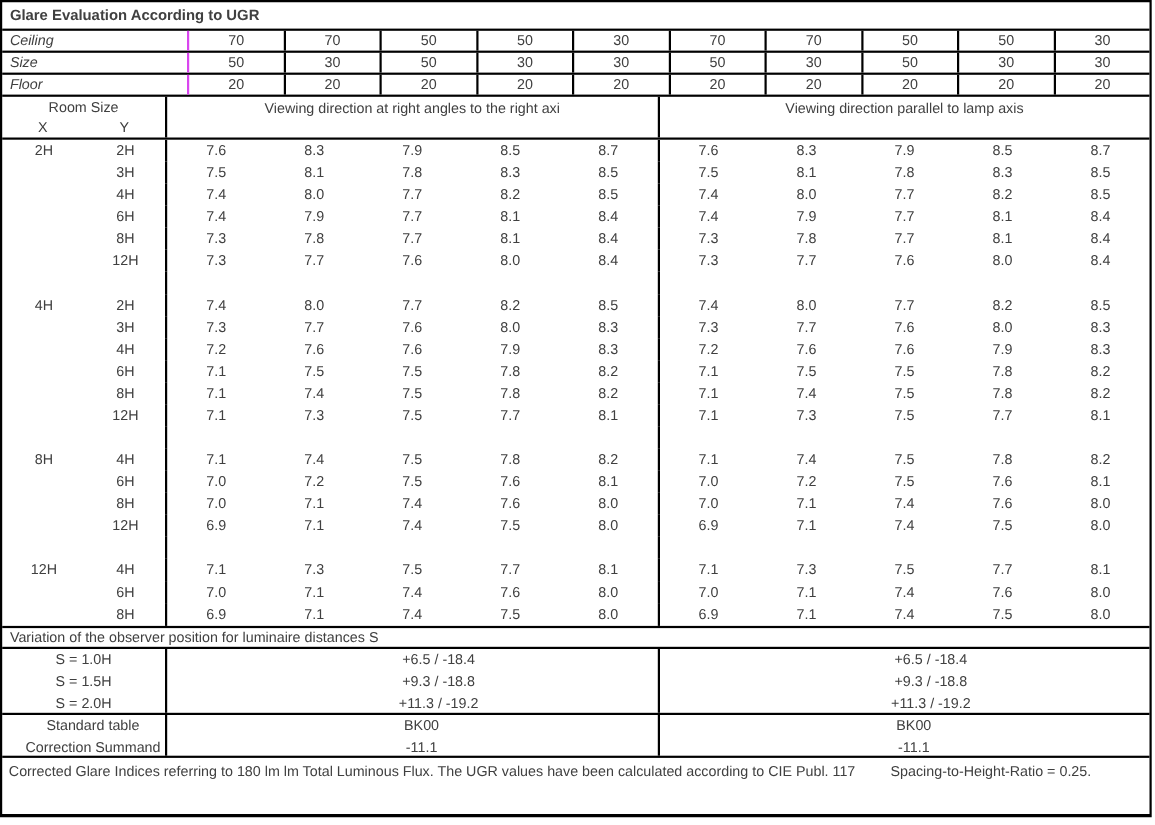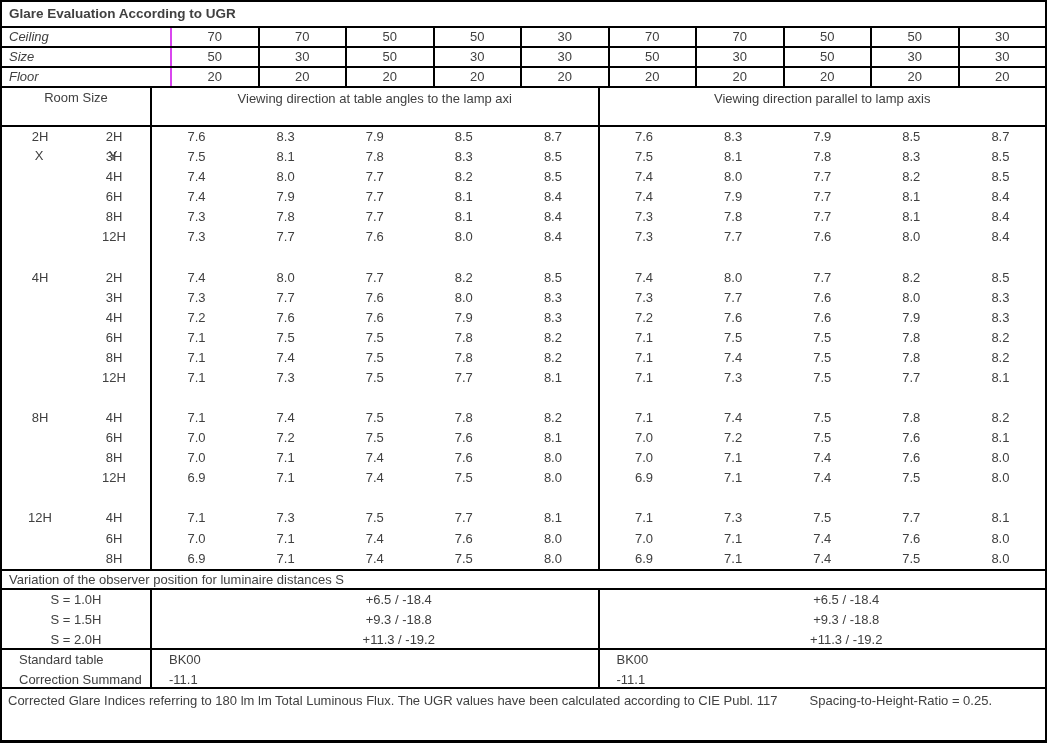--- a/index.html
+++ b/index.html
@@ -20,21 +20,21 @@
   
   .surf-row { display:flex; height:20px; border-bottom:2px solid #000; }
   .surf-label { width:170px; border-right:2px solid #d946ef; padding-left:7px; line-height:18px;font-style:italic; }
   .surf-values { flex:1; display:flex; }
   .surf-cell {
     flex:1; text-align:center; line-height:18px; border-right:2px solid #000;
   }
   .surf-cell:last-child { border-right:none; }
   
   .head-row { display:flex; height:39px; border-bottom:2px solid #000; }
-  .head-left { width:150px; border-right:2px solid #000; display:flex; flex-direction:column;gap:40px; }
+  .head-left { width:150px; border-right:2px solid #000; display:flex; flex-direction:column; }
   .room-size { text-align:center; line-height:19px; }
   .xy-line { display:flex; line-height:18px; }
   .xy-line span { flex:1; text-align:center; }
   .head-half { flex:1; text-align:center; padding-top:2px; line-height:18px; }
   .head-half.first { border-right:2px solid #000; }
   
   .ugr-body { height:444px; border-bottom:2px solid #000; overflow:hidden; }
   .drow { display:flex; height:20.09px; }
   .dx, .dy { width:76px; text-align:center; line-height:20px; }
   .dy { width:74px; border-right:2px solid #000; }
@@ -42,21 +42,21 @@
   .dhalf.first { border-right:2px solid #000; }
   .dcell { flex:1; text-align:center; line-height:20px; }
   
   .var-title { height:19px; line-height:17px; padding-left:7px; border-bottom:2px solid #000; }
   
   .s-box, .sum-box { display:flex; border-bottom:2px solid #000; }
   .s-box { height:60px;gap:48px; }
   .sum-box { height:39px; }
   .s-labels, .sum-labels { width:150px; border-right:2px solid #000; }
   .s-labels div, .s-half div { line-height:20px; text-align:center; }
-  .sum-labels div, .sum-half div { line-height:19.5px; text-align:left;padding-left:17px; }
+  .sum-labels div, .sum-half div { line-height:19.5px; text-align:center;padding-left:17px; }
   .s-half, .sum-half { flex:1; }
   .s-half.first, .sum-half.first { border-right:2px solid #000; }
   
   .footer { height:51px; padding:3px 6px; line-height:17px; }
   .footer .ratio { margin-left:32px; }
 </style>
 </head>
 <body>
 
 <div class="page">
@@ -111,21 +111,21 @@
     </div>
 
     <div class="head-row">
       <div class="head-left">
         <div class="room-size">Room Size</div>
         <div class="xy-line">
           <span>X</span>
           <span>Y</span>
         </div>
       </div>
-      <div class="head-half first">Viewing direction at table angles to the lamp axi</div>
+      <div class="head-half first">Viewing direction at right angles to the right axi</div>
       <div class="head-half">Viewing direction parallel to lamp axis</div>
     </div>
 
     <div class="ugr-body" id="ugr-body">
         <div class="drow">
           <div class="dx">2H</div>
           <div class="dy">2H</div>
           <div class="dhalf first">
             <div class="dcell">7.6</div>
             <div class="dcell">8.3</div>

